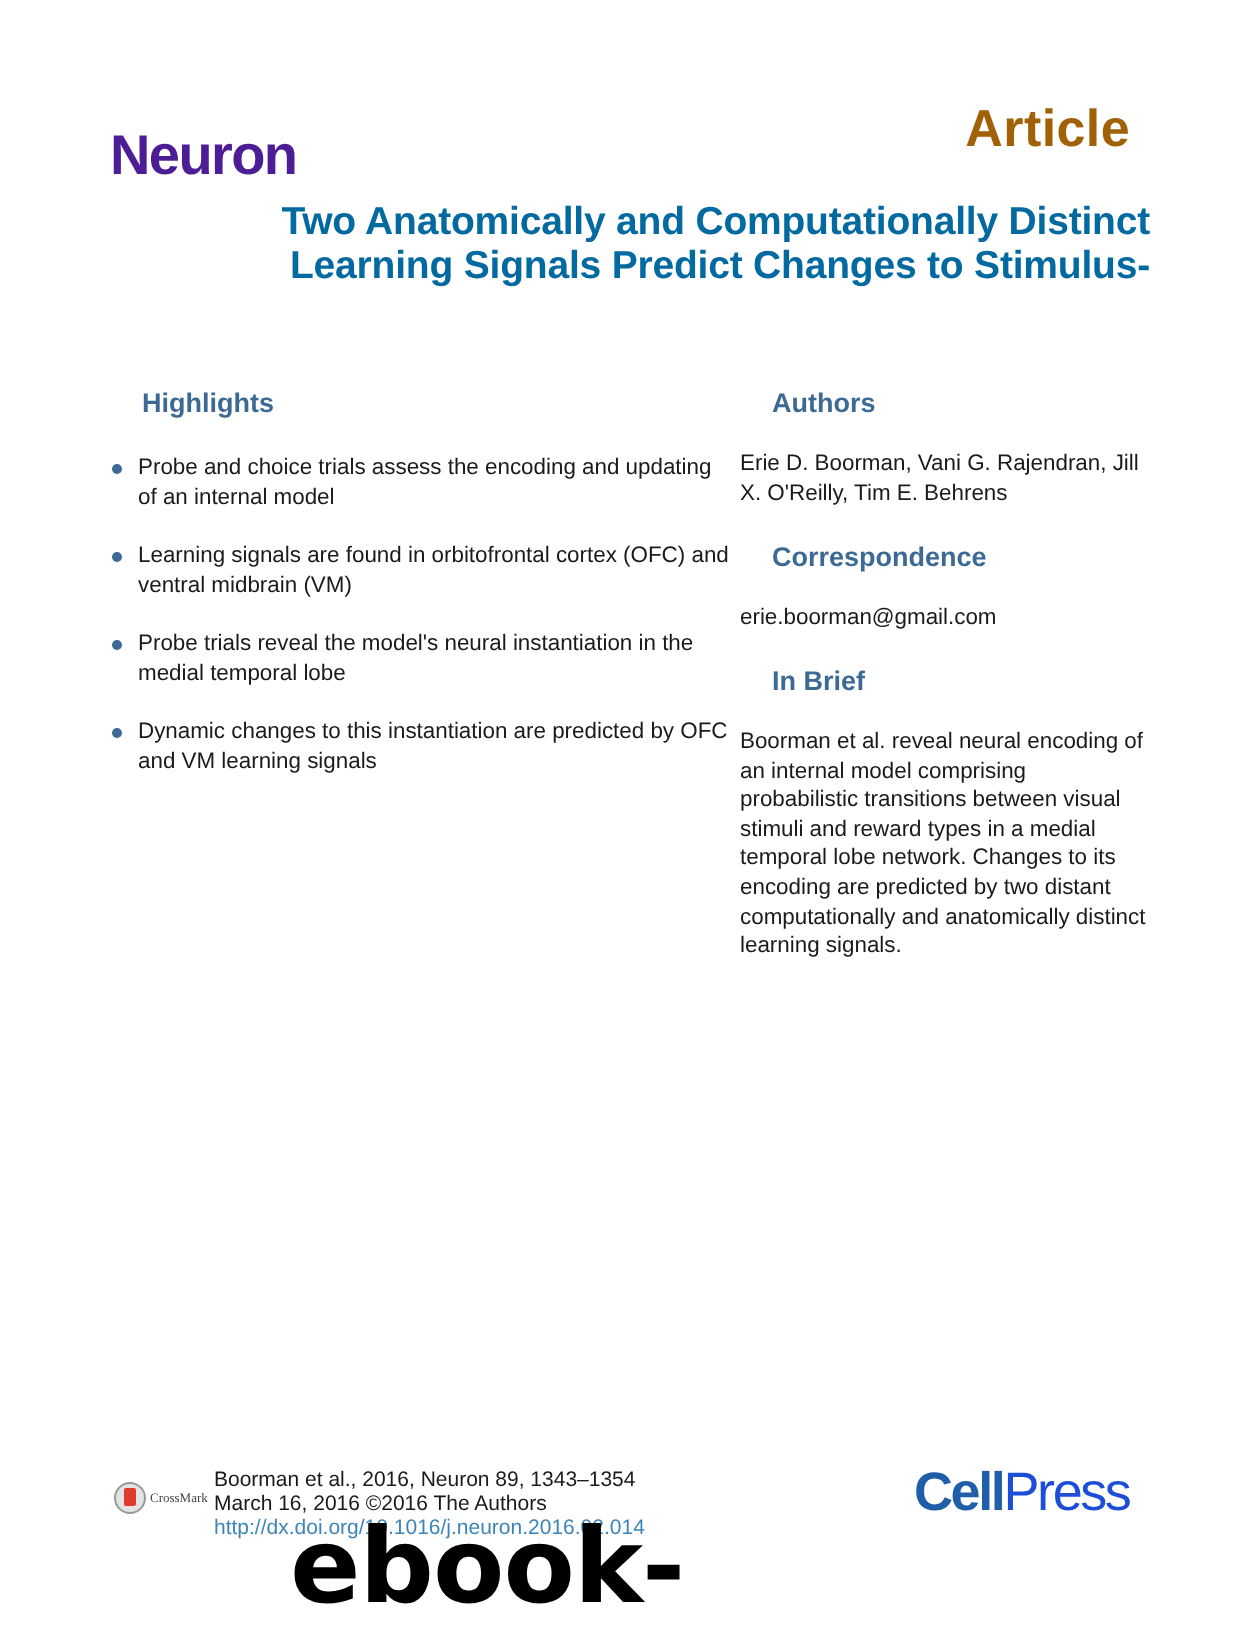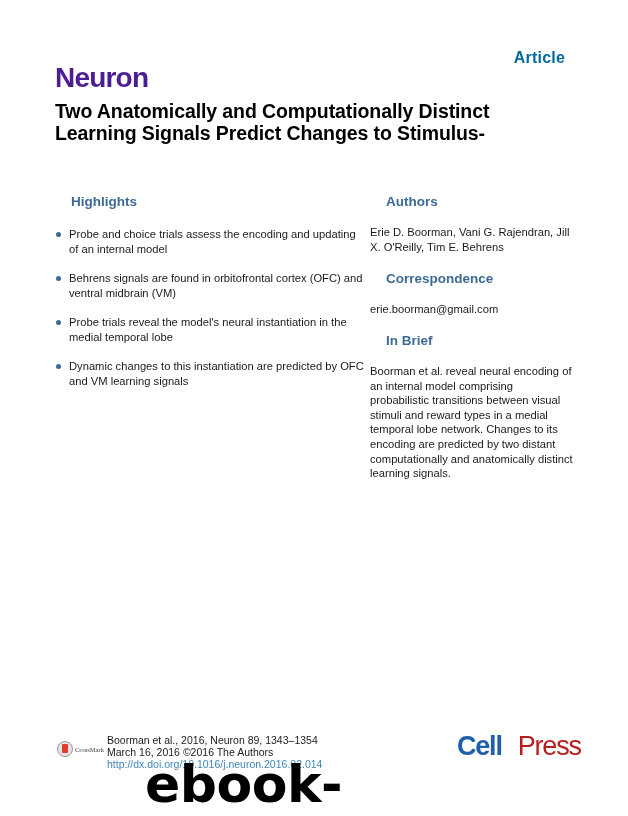--- a/index.html
+++ b/index.html
@@ -1,57 +1,57 @@
 <!DOCTYPE html>
 <html><head>
 <meta charset="utf-8">
 <style>
   html, body { margin:0; padding:0; }
   body { width:628px; height:816px; background:#ffffff; position:relative; overflow:hidden;
          font-family:"Liberation Sans", "DejaVu Sans", sans-serif; color:#1a1a1a; }
   .abs { position:absolute; }
-  .article-label { right:63px; top:49px; font-size:16px; font-weight:bold; color:#0369a1; letter-spacing:0.2px; }
+  .article-label { right:63px; top:49px; font-size:26px; font-weight:bold; color:#a16207; letter-spacing:0.2px; }
   .journal { left:55px; top:62px; font-size:28px; font-weight:bold; color:#4c1d95; letter-spacing:-0.8px; }
-  .title { left:55px; top:100px; width:520px; font-size:19.5px; font-weight:bold; line-height:22px; color:#000000; letter-spacing:-0.1px; }
+  .title { left:55px; top:100px; width:520px; font-size:19.5px; font-weight:bold; line-height:22px; color:#0369a1; letter-spacing:-0.1px;text-align:right; }
   .sec-head { font-size:13.5px; color:#3d6a94; margin:16px; }
   .highlights { left:55px; top:178px; width:310px; }
   .highlights ul { list-style:none; margin:18px 0 0 0; padding:0; }
   .highlights li { position:relative; padding-left:14px; font-size:11.2px; line-height:15px; margin-bottom:14px; }
   .highlights li .bullet { position:absolute; left:1px; top:5px; width:5px; height:5px; border-radius:50%; background:#3d6a94; }
   .right-col { left:370px; top:178px; width:205px; }
   .right-col .block { margin-bottom:13px; }
   .right-col .text { font-size:11.2px; line-height:15px; margin-top:13px; }
   .right-col .brief { line-height:14.6px; }
   .citation { left:107px; top:734px; font-size:10.5px; line-height:12px; }
   .citation .doi { color:#3d85b8; }
   .crossmark { left:57px; top:741px; display:flex; align-items:center; }
   .cm-circle { width:14px; height:14px; border-radius:50%; background:#e3e3e3; border:1px solid #999; position:relative; }
   .cm-circle::after { content:""; position:absolute; left:4px; top:2px; width:6px; height:9px; background:#e03b2f; border-radius:1px; }
   .cm-text { font-family:"Liberation Serif", serif; font-size:6.5px; color:#444; margin-left:2px; }
   .cellpress { left:438px; top:731px; font-size:27px; font-weight:bold; letter-spacing:-1.2px; line-height:30px; }
   .cellpress .cell { color:#1f5ea8;margin-left:19px; }
-  .cellpress .press { color:#b91c1c; font-weight:normal;margin-left:16px; }
+  .cellpress .press { color:#1d4ed8; font-weight:normal; }
   .watermark { left:145px; top:756px; font-size:52px; font-weight:bold; color:#000; letter-spacing:-0.5px; line-height:56px; font-family:"DejaVu Sans", sans-serif; }
 </style>
 </head>
 <body>
 
 <div class="abs article-label">Article</div>
 <div class="abs journal">Neuron</div>
 
 <div class="abs title">
   <div>Two Anatomically and Computationally Distinct</div>
   <div>Learning Signals Predict Changes to Stimulus-</div>
 </div>
 
 <div class="abs highlights">
   <h3 class="sec-head">Highlights</h3>
   <ul>
     <li><span class="bullet"></span><span>Probe and choice trials assess the encoding and updating of an internal model</span></li>
-    <li><span class="bullet"></span><span>Behrens signals are found in orbitofrontal cortex (OFC) and ventral midbrain (VM)</span></li>
+    <li><span class="bullet"></span><span>Learning signals are found in orbitofrontal cortex (OFC) and ventral midbrain (VM)</span></li>
     <li><span class="bullet"></span><span>Probe trials reveal the model's neural instantiation in the medial temporal lobe</span></li>
     <li><span class="bullet"></span><span>Dynamic changes to this instantiation are predicted by OFC and VM learning signals</span></li>
   </ul>
 </div>
 
 <div class="abs right-col">
   <div class="block">
     <h3 class="sec-head">Authors</h3>
     <div class="text">Erie D. Boorman, Vani G. Rajendran, Jill X. O'Reilly, Tim E. Behrens</div>
   </div>

